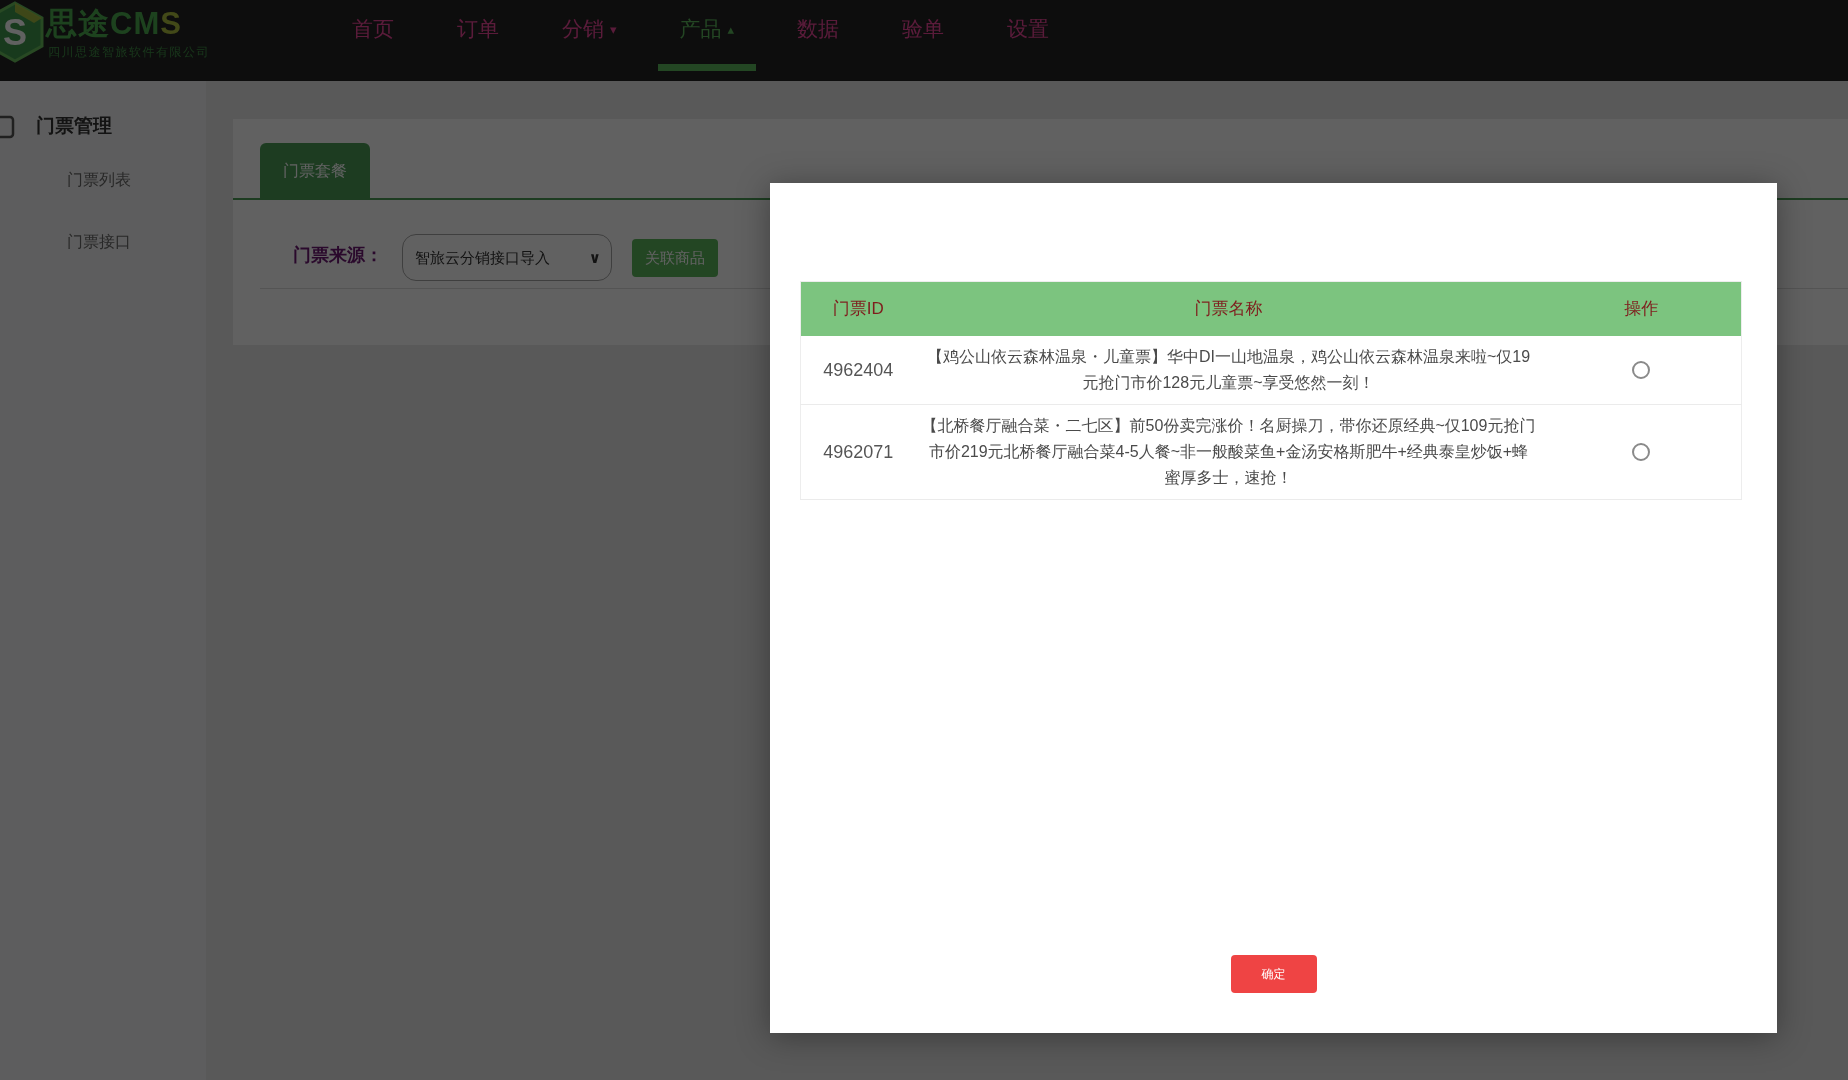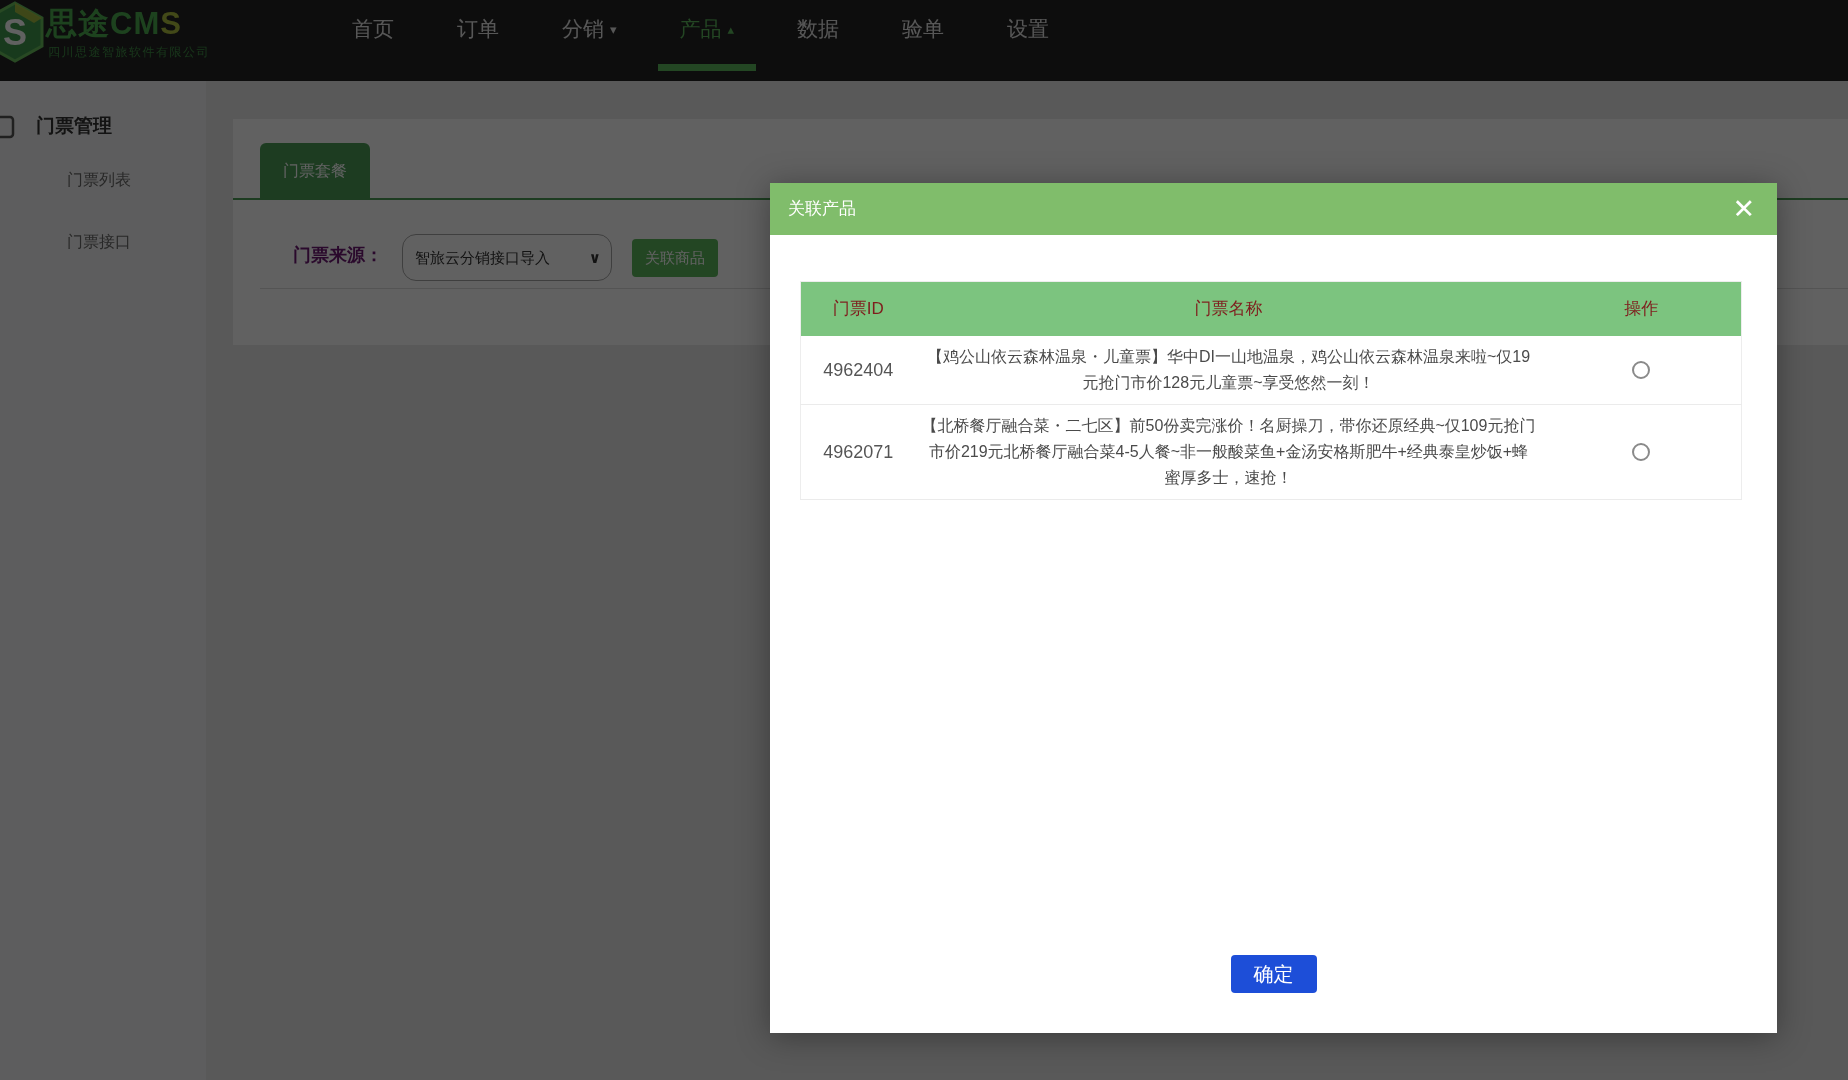--- a/index.html
+++ b/index.html
@@ -11,21 +11,21 @@
   }
   
   .navbar { position:absolute; left:0; top:0; width:1848px; height:81px; background:#232323; z-index:2; }
   .logo { position:absolute; left:0; top:1px; height:80px; }
   .logo-hex { position:absolute; left:-16px; top:0; }
   .logo-title { position:absolute; left:46px; top:2px; font-size:31px; font-weight:bold; letter-spacing:1px; white-space:nowrap; }
   .logo-title .main { color:#4cae50; }
   .logo-title .suffix-s { color:#aebf3f; }
   .logo-sub { position:absolute; left:48px; top:43px; font-size:12px; color:#3f8f46; letter-spacing:1.5px; white-space:nowrap; }
   .nav-menu { position:absolute; left:330px; top:12px; display:flex; gap:19px; }
-  .nav-item { position:relative; padding:0 22px; height:50px; line-height:34px; font-size:21px; color:#e5e5e5; cursor:pointer; white-space:nowrap; }
+  .nav-item { position:relative; padding:0 22px; height:50px; line-height:34px; font-size:21px; color:#ec4899; cursor:pointer; white-space:nowrap; }
   .nav-item .caret { font-size:13px; margin-left:6px; vertical-align:2px; }
   .nav-item.active { color:#5cb85c; }
   .nav-item.active .bar { position:absolute; left:0; right:0; top:52px; height:7px; background:#5cb85c; }
   
   .sidebar { position:absolute; left:0; top:81px; width:206px; height:999px; background:#f5f5f6; z-index:1; }
   .side-section { position:relative; margin-top:22px; height:46px; line-height:46px; font-size:19px; font-weight:bold; color:#333; padding-left:36px; cursor:pointer; }
   .side-ticket-icon { position:absolute; left:-9px; top:11px; }
   .side-item { height:62px; line-height:62px; font-size:16px; color:#6a6a6a; padding-left:67px; cursor:pointer; }
   .collapse-handle { position:absolute; left:206px; top:688px; width:22px; height:100px; background:#f5f5f6; border-radius:0 16px 16px 0; cursor:pointer; }
   .collapse-handle .chev { position:absolute; left:3px; top:32px; font-size:26px; color:#7a7a7a; font-weight:bold; }
@@ -48,21 +48,21 @@
   .modal-close { position:absolute; right:22px; top:8px; font-size:27px; color:#fff; cursor:pointer; line-height:36px; }
   .modal-table { position:absolute; left:30px; top:98px; width:942px; border-collapse:collapse; background:#fff; }
   .modal-table thead th { background:#7cc47f; color:#7f1d1d; font-size:17px; font-weight:normal; height:54px; }
   .modal-table tbody td { border-bottom:1px solid #ebebeb; font-size:16px; color:#4a4a4a; padding:8px 6px; text-align:center; line-height:26px; }
   .modal-table tbody tr td:first-child { font-size:18px; color:#555; }
   .modal-table { border:1px solid #ededed; }
   .col-id { width:115px; }
   .col-op { width:200px; }
   .radio { display:inline-block; width:18px; height:18px; border:2px solid #8a8a8a; border-radius:50%; background:#fff; cursor:pointer; vertical-align:middle; }
   .modal-footer { position:absolute; left:0; bottom:40px; width:100%; text-align:center; }
-  .btn-confirm { width:86px; height:38px; background:#1d4ed8; border:none; border-radius:4px; color:#fff; font-size:20px; cursor:pointer; }
+  .btn-confirm { width:86px; height:38px; background:#ef4444; border:none; border-radius:4px; color:#fff; font-size:12px; cursor:pointer; }
 </style>
 </head>
 <body>
 
 <div class="navbar">
   <div class="logo">
     <svg class="logo-hex" width="62" height="62" viewBox="0 0 62 62">
       <polygon points="31,2 58,17 58,45 31,60 4,45 4,17" fill="#3f9a4d" stroke="#6abf5e" stroke-width="3"></polygon>
       <polygon points="31,2 58,17 50,22 31,11" fill="#aebf3f" opacity="0.9"></polygon>
       <text x="31" y="44" font-size="36" font-weight="bold" fill="#ffffff" text-anchor="middle">S</text>
@@ -107,24 +107,20 @@
       </div>
       <button class="btn-link-product">关联商品</button>
     </div>
     <div class="card-divider"></div>
   </div>
 </div>
 
 <div class="overlay"></div>
 
 <div class="modal">
-  <div class="modal-header">
-    <span class="modal-title">关联产品</span>
-    <span class="modal-close">✕</span>
-  </div>
 
   <table class="modal-table">
     <thead>
       <tr>
         <th class="col-id">门票ID</th>
         <th>门票名称</th>
         <th class="col-op">操作</th>
       </tr>
     </thead>
     <tbody>

